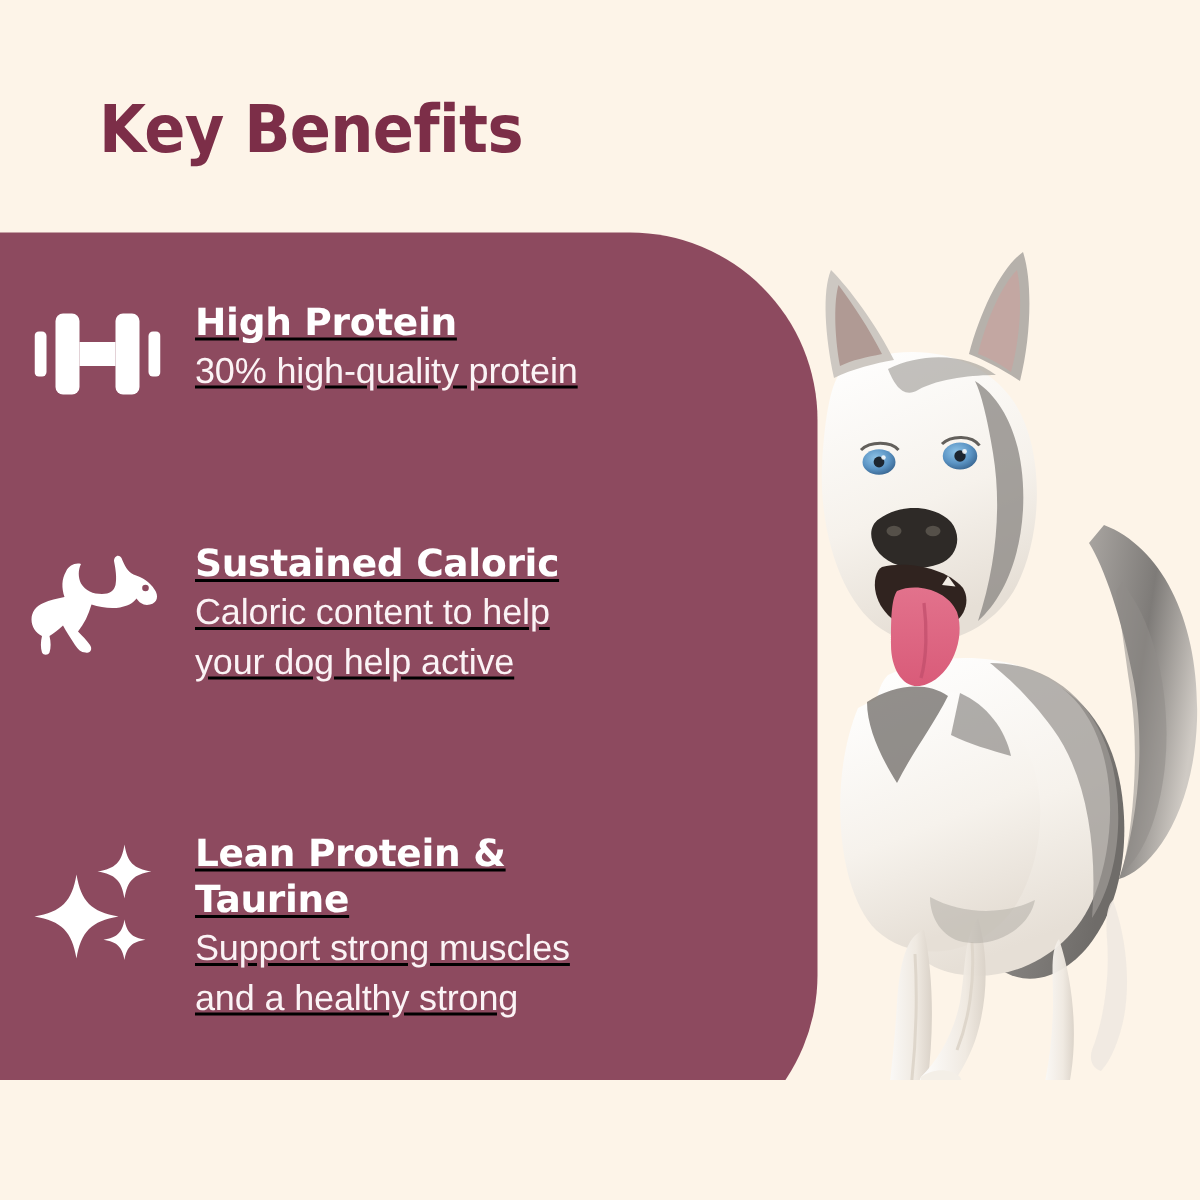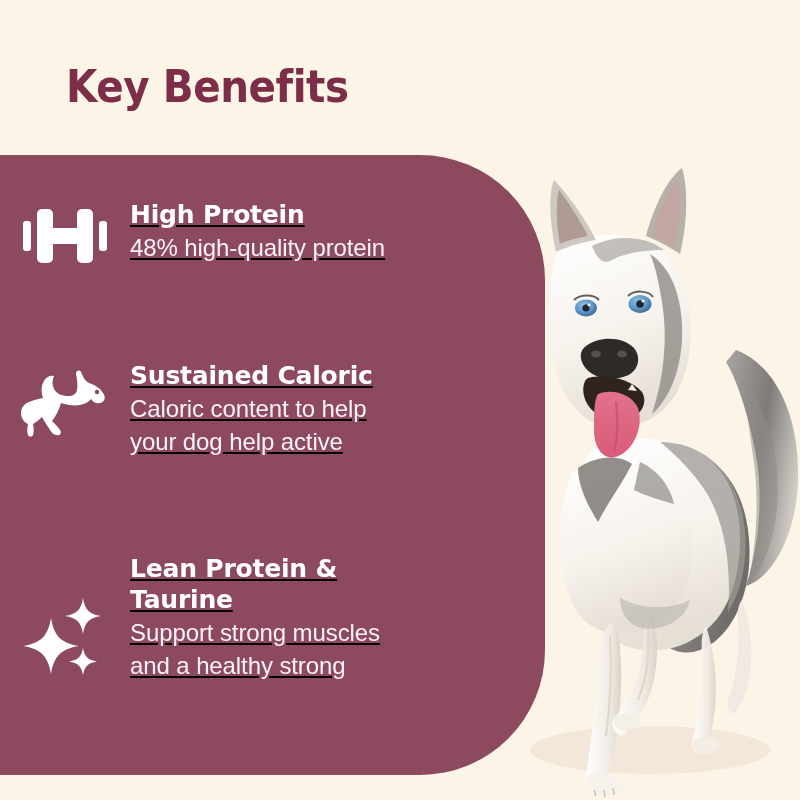--- a/index.html
+++ b/index.html
@@ -11,21 +11,21 @@
     height: 800px;
     overflow: hidden;
     background: #fdf4e8;
     font-family: "Liberation Sans", sans-serif;
     position: relative;
   }
 
   #canvas {
     position: relative;
     width: 800px;
-    height: 800px;
+    height: 720px;
     background: #fdf4e8;
     overflow: hidden;
   }
 
   
   #page-title {
     position: absolute;
     left: 66px;
     top: 61px;
     font-family: "DejaVu Sans", sans-serif;
@@ -71,21 +71,21 @@
 
   .benefit-row {
     position: absolute;
     left: 0;
     width: 480px;
     display: flex;
     align-items: flex-start;
   }
   .benefit-row.r1 { top: 44px; }
   .benefit-row.r2 { top: 205px; }
-  .benefit-row.r3 { top: 398px; align-items: flex-end; }
+  .benefit-row.r3 { top: 398px; }
 
   .benefit-icon {
     width: 130px;
     flex: 0 0 130px;
     display: flex;
     justify-content: center;
     padding-top: 6px;
   }
   .benefit-icon svg { display: block; }
 
@@ -258,21 +258,21 @@
               <rect x="0" y="16" width="8" height="30" rx="3"></rect>
               <rect x="14" y="4" width="16" height="54" rx="5"></rect>
               <rect x="30" y="23" width="24" height="16"></rect>
               <rect x="54" y="4" width="16" height="54" rx="5"></rect>
               <rect x="76" y="16" width="8" height="30" rx="3"></rect>
             </g>
           </svg>
         </div>
         <div class="benefit-text">
           <p class="benefit-heading">High Protein</p>
-          <p class="benefit-desc">48% high-quality protein</p>
+          <p class="benefit-desc">30% high-quality protein</p>
         </div>
       </div>
 
       <div class="benefit-row r2">
         <div class="benefit-icon">
           <svg width="92" height="72" viewBox="0 0 92 72" xmlns="http://www.w3.org/2000/svg">
             <path fill="#ffffff" d="M62 6 C64 11 66 15 70 17 C76 19 81 22 84 27
                      C87 31 86 36 81 37 C77 38 74 36 72 33 C70 36 66 38 61 39
                      C55 40 48 39 42 37 C40 44 37 50 33 55 C36 58 39 61 41 64
                      C43 67 41 70 38 69 C35 69 33 67 31 64 C28 59 25 55 23 51

